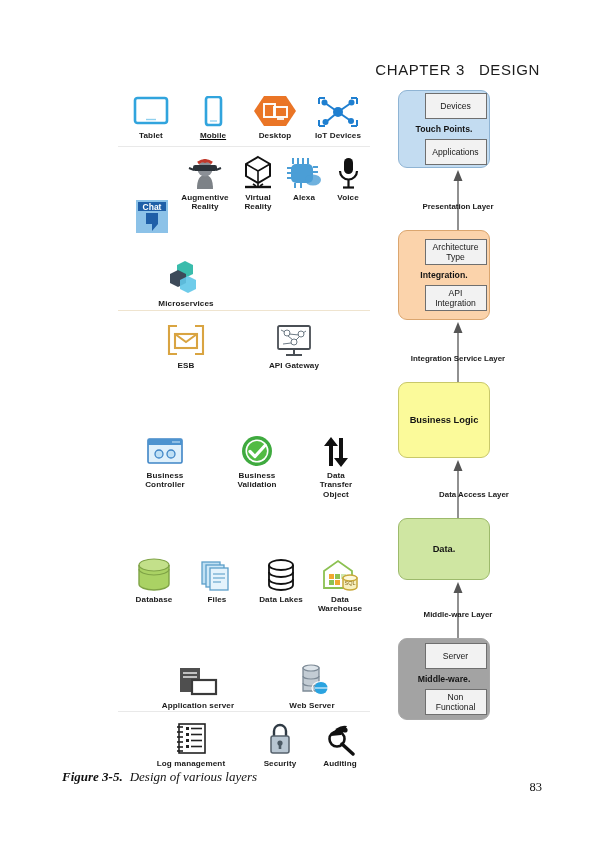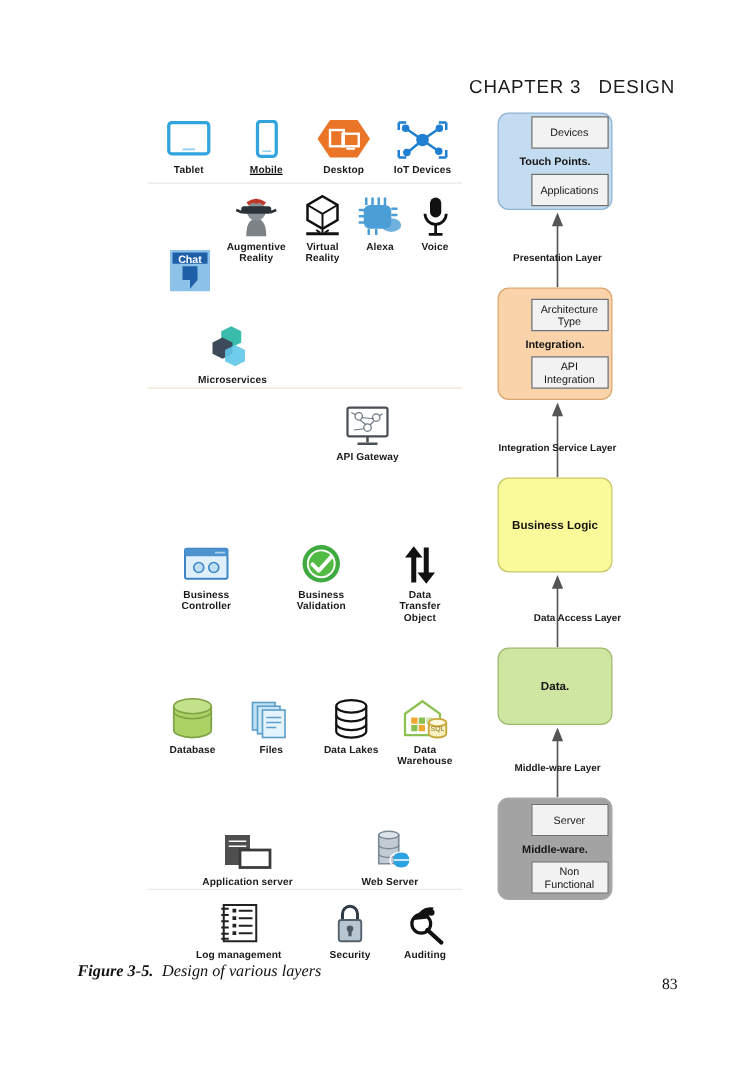--- a/index.html
+++ b/index.html
@@ -51,21 +51,21 @@
     width:62px;min-height:26px;background:#f2f2f2;border:1.1px solid #6f6f6f;
     box-sizing:border-box;
     display:flex;align-items:center;justify-content:center;
     font-size:8.6px;color:#171717;text-align:center;line-height:10px;
     padding:2px 1px;
     margin-left:23px;
   }
   .midlab{font-size:8.7px;font-weight:bold;color:#141414;margin:5px 0;text-align:center;line-height:10px;}
   .bigtxt{font-size:9.3px;font-weight:bold;color:#141414;text-align:center;}
 
-  .connector{position:relative;width:96px;display:flex;flex-direction:column;align-items:center;}
+  .connector{position:relative;width:96px;display:flex;flex-direction:column;align-items:center;margin-left:12px;}
   .conn-label{
     font-size:7.9px;font-weight:bold;color:#1b1b1b;white-space:nowrap;
     text-align:center;position:absolute;left:50%;transform:translateX(-50%);
   }
   .arrowsvg{display:block;}
 
   
   .caption{
     position:absolute;left:62px;top:769px;
     font-family:"Liberation Serif", serif;font-size:13px;color:#111;
@@ -225,20 +225,33 @@
             <path d="M16 20 l8 -4 l8 4 l0 9 l-8 4 l-8 -4 z" fill="#5fc6e8" opacity=".9"></path>
           </svg>
         </div>
         <div class="lab">Microservices</div>
       </div>
     </div>
 
     <div class="divider" style="top:222px;"></div>
 
     <div class="irow" style="position:absolute;top:230px;height:58px;left:0;right:0;">
+      <div class="cell" style="left:22px;top:0;width:92px;">
+        <div class="glyph">
+          <svg width="40" height="34" viewBox="0 0 40 34">
+            <g fill="none" stroke="#d9a441" stroke-width="2.1">
+              <path d="M11 2 L3 2 L3 30 L11 30"></path>
+                <path d="M29 2 L37 2 L37 30 L29 30"></path>
+              <rect x="9" y="10" width="22" height="14"></rect>
+              <path d="M9 10 l11 8 l11 -8"></path>
+            </g>
+          </svg>
+        </div>
+        <div class="lab">ESB</div>
+      </div>
       <div class="cell" style="left:130px;top:0;width:92px;">
         <div class="glyph">
           <svg width="38" height="34" viewBox="0 0 38 34">
             <rect x="3" y="2" width="32" height="23" rx="1.6" fill="#fff" stroke="#4a4f55" stroke-width="1.8"></rect>
             <g stroke="#6d7a85" stroke-width="1" fill="none">
               <circle cx="12" cy="9" r="3"></circle>
                 <circle cx="26" cy="10" r="3"></circle>
                 <circle cx="19" cy="18" r="3"></circle>
               <line x1="14" y1="10" x2="24" y2="11"></line>
                 <line x1="13" y1="12" x2="18" y2="16"></line>

